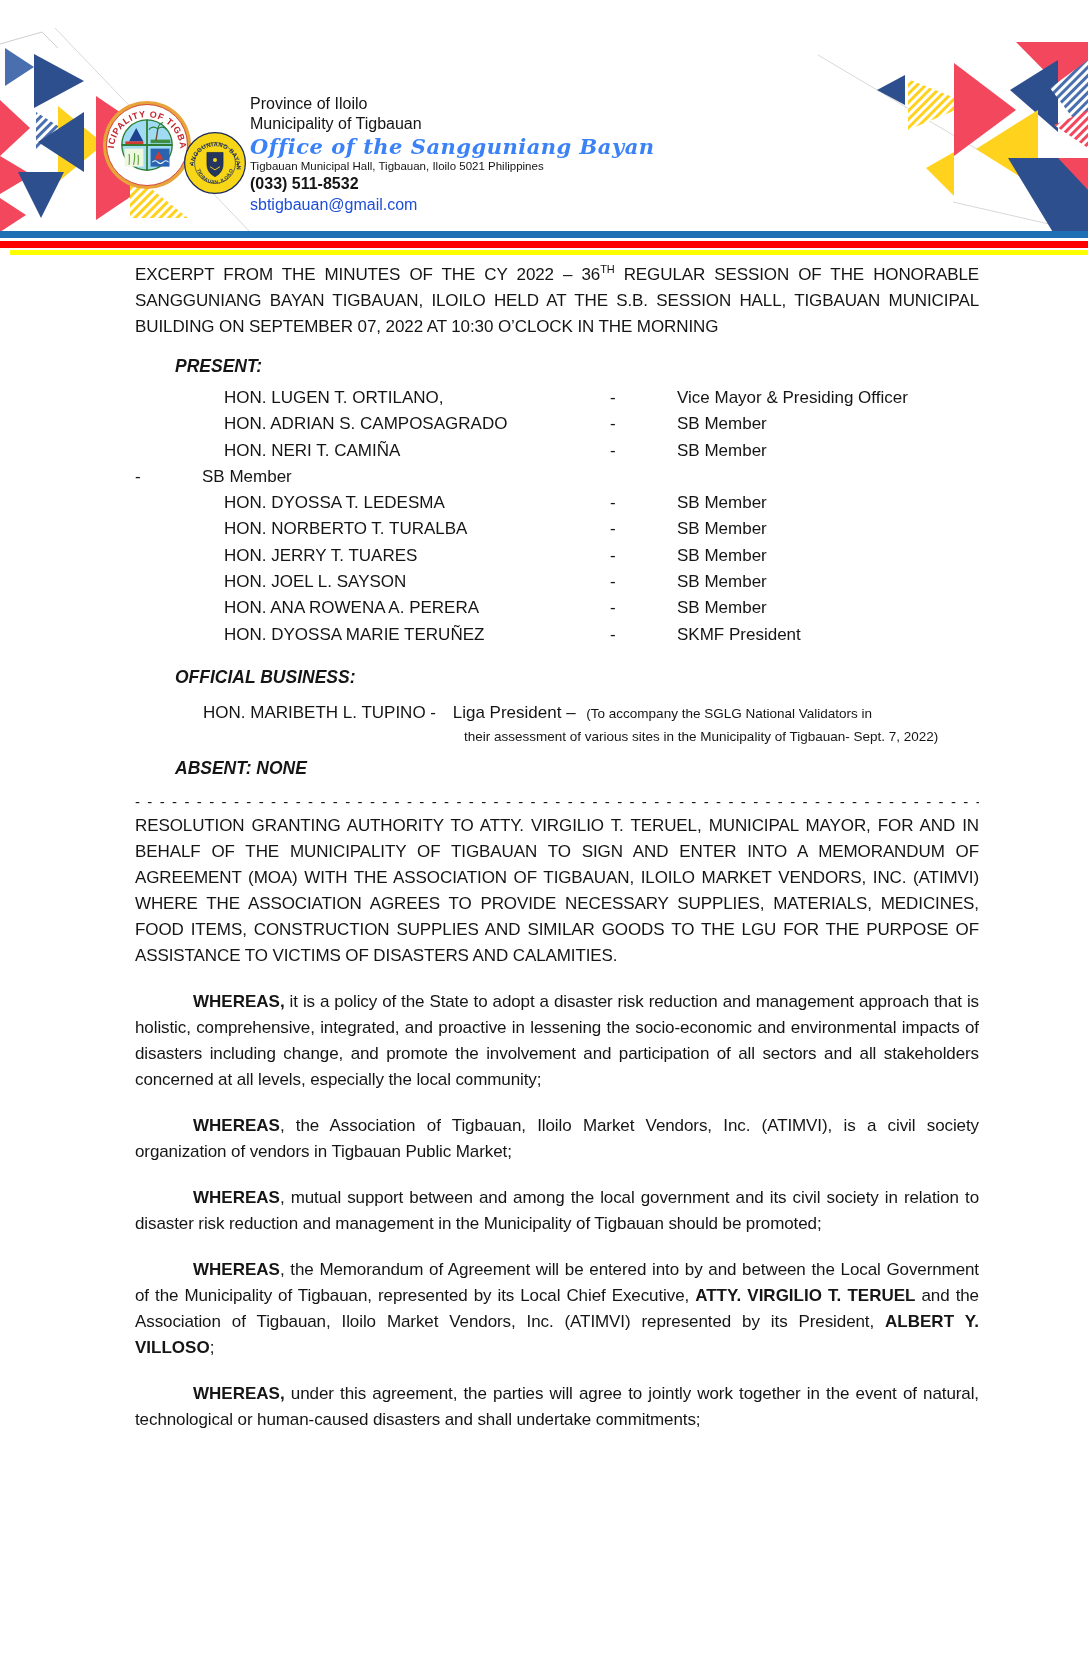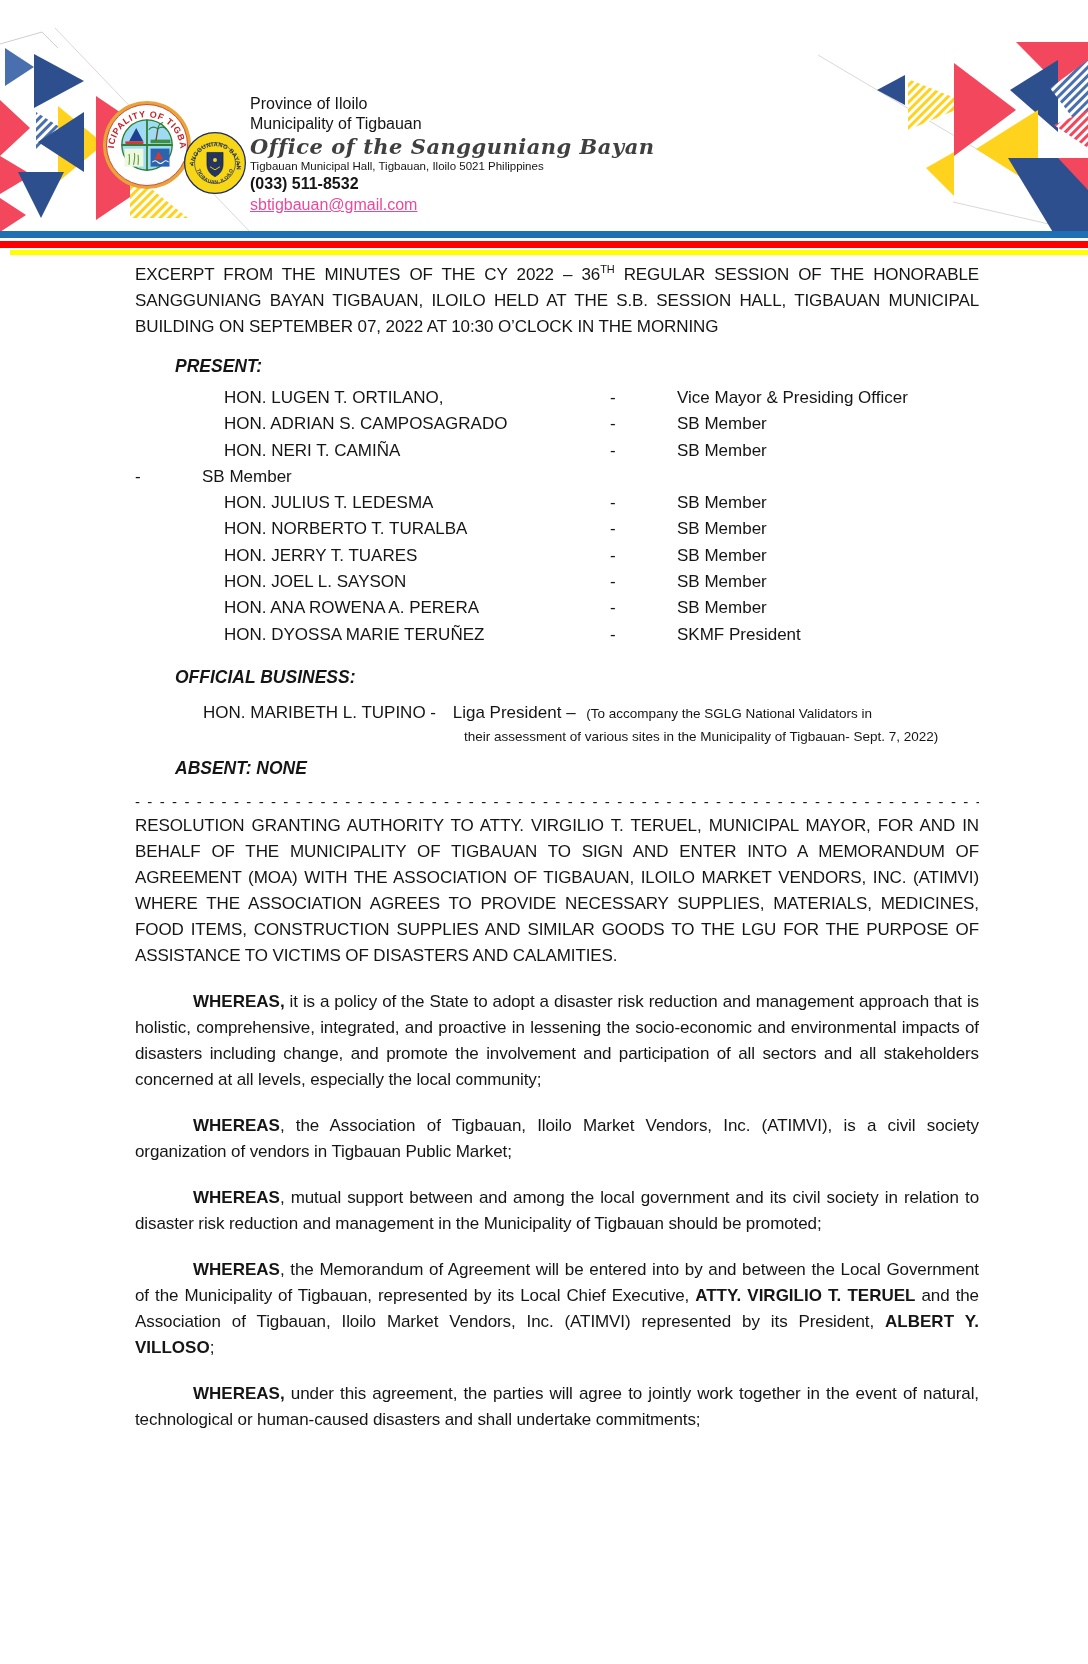--- a/index.html
+++ b/index.html
@@ -11,24 +11,24 @@
   
   .deco { position:absolute; }
   .deco-left  { left:0;  top:28px; }
   .deco-right { right:0; top:30px; }
   .seal { position:absolute; }
   .seal-municipal { left:102px; top:100px; width:90px; height:90px; }
   .seal-sb        { left:184px; top:132px; width:62px; height:62px; }
   .head-text { position:absolute; left:250px; top:94px; }
   .hl     { font-size:16px; line-height:20px; }
   .office { font-family:"DejaVu Serif", serif; font-style:italic; font-weight:bold;
-            font-size:21px; line-height:25px; letter-spacing:.5px; color:#404040;text-align:center; }
+            font-size:21px; line-height:25px; letter-spacing:.5px; color:#3b82f6;text-align:center; }
   .addr   { font-size:11.5px; line-height:14px; }
   .phone  { font-size:16px; font-weight:bold; line-height:21px; }
-  .email  { font-size:16px; line-height:22px; color:#ec4899; text-decoration:underline; display:inline-block; cursor:pointer;text-align:center; }
+  .email  { font-size:16px; line-height:22px; color:#1d4ed8; display:inline-block; cursor:pointer;text-align:center; }
   .bar { position:absolute; left:0; right:0; }
   .bar-blue   { top:231px; height:7px; background:#1f6fb5; }
   .bar-red    { top:241px; height:7px; background:#fe0000; }
   .bar-yellow { top:250px; height:5px; background:#ffff00; left:10px; }
   
   .content { position:absolute; left:135px; top:262px; width:844px; }
   .doc  { font-size:17px; line-height:26px; text-align:justify; margin:0; letter-spacing:-.1px; }
   .caps { }
   .doc sup { font-size:11px; line-height:0; }
   .section-label { font-weight:bold; font-style:italic; font-size:17.5px; line-height:24px; padding-left:40px; }
@@ -186,21 +186,21 @@
         <div class="member-row">
           <span class="m-name">HON. NERI T. CAMIÑA</span>
           <span class="m-dash">-</span>
           <span class="m-role">SB Member</span>
         </div>
         <div class="member-row">
           <span class="m-dash">-</span>
           <span class="m-role">SB Member</span>
         </div>
         <div class="member-row">
-          <span class="m-name">HON. JULIUS T. LEDESMA</span>
+          <span class="m-name">HON. DYOSSA T. LEDESMA</span>
           <span class="m-dash">-</span>
           <span class="m-role">SB Member</span>
         </div>
         <div class="member-row">
           <span class="m-name">HON. NORBERTO T. TURALBA</span>
           <span class="m-dash">-</span>
           <span class="m-role">SB Member</span>
         </div>
         <div class="member-row">
           <span class="m-name">HON. JERRY T. TUARES</span>

